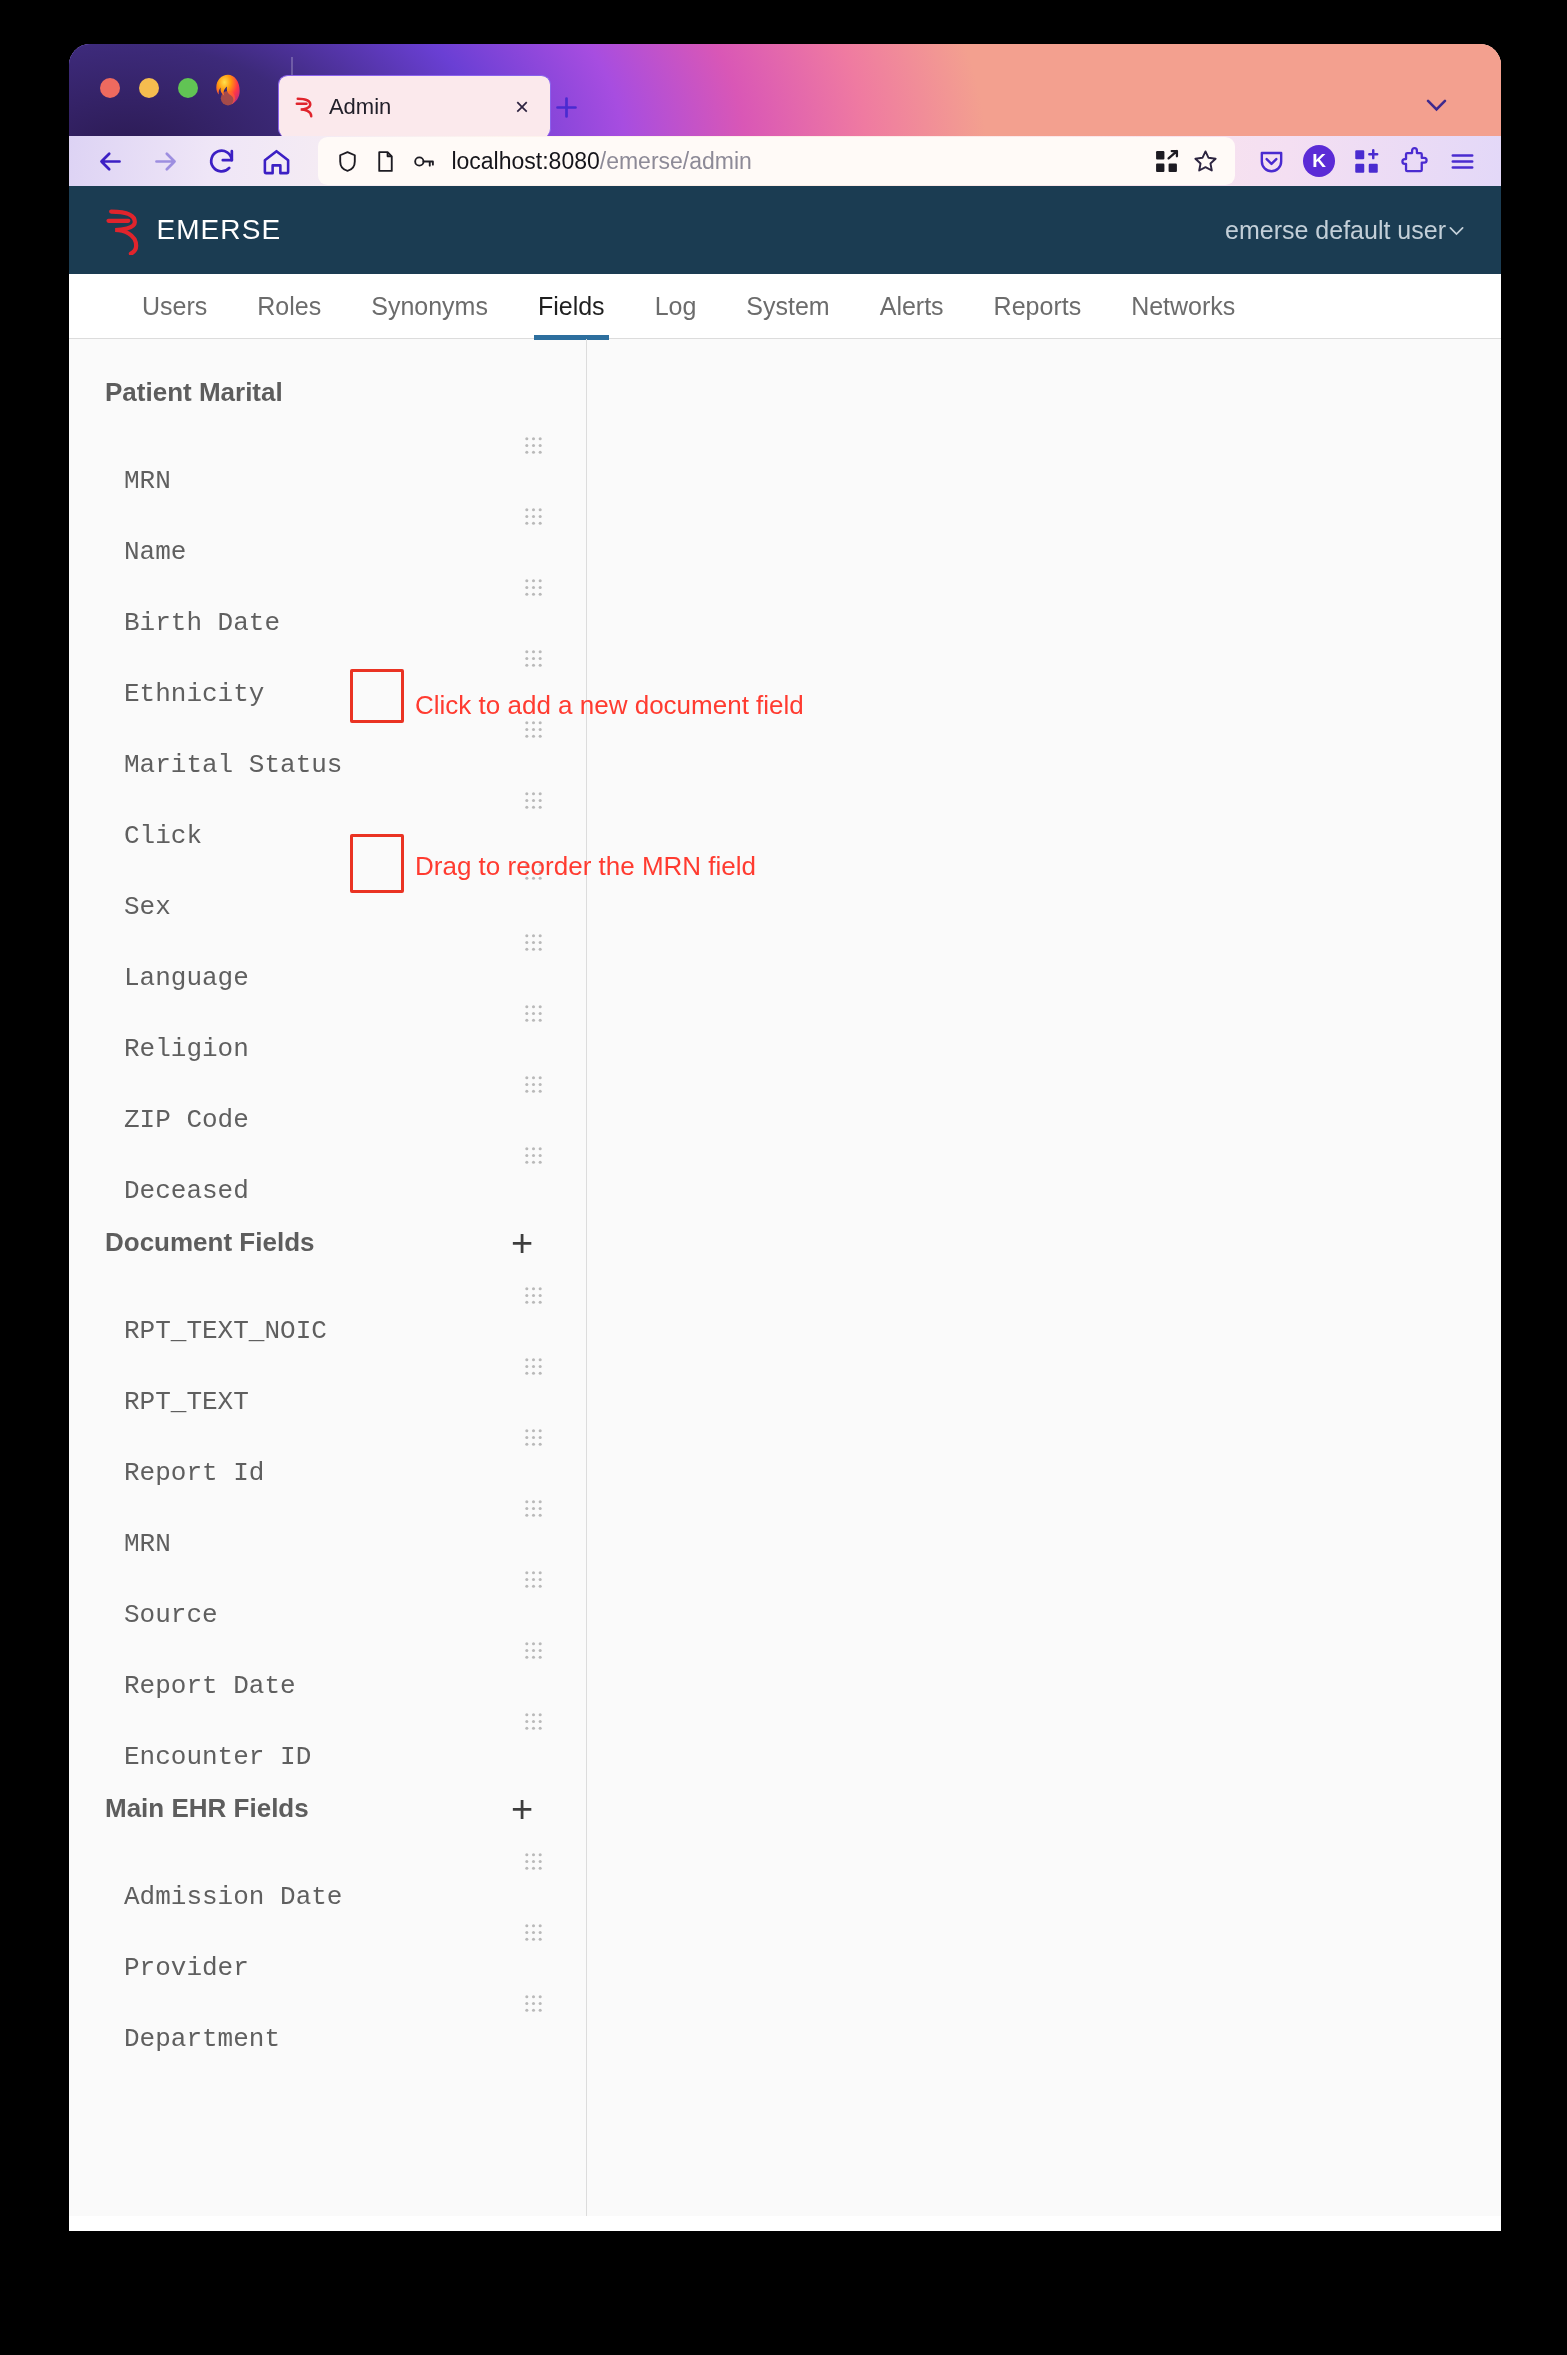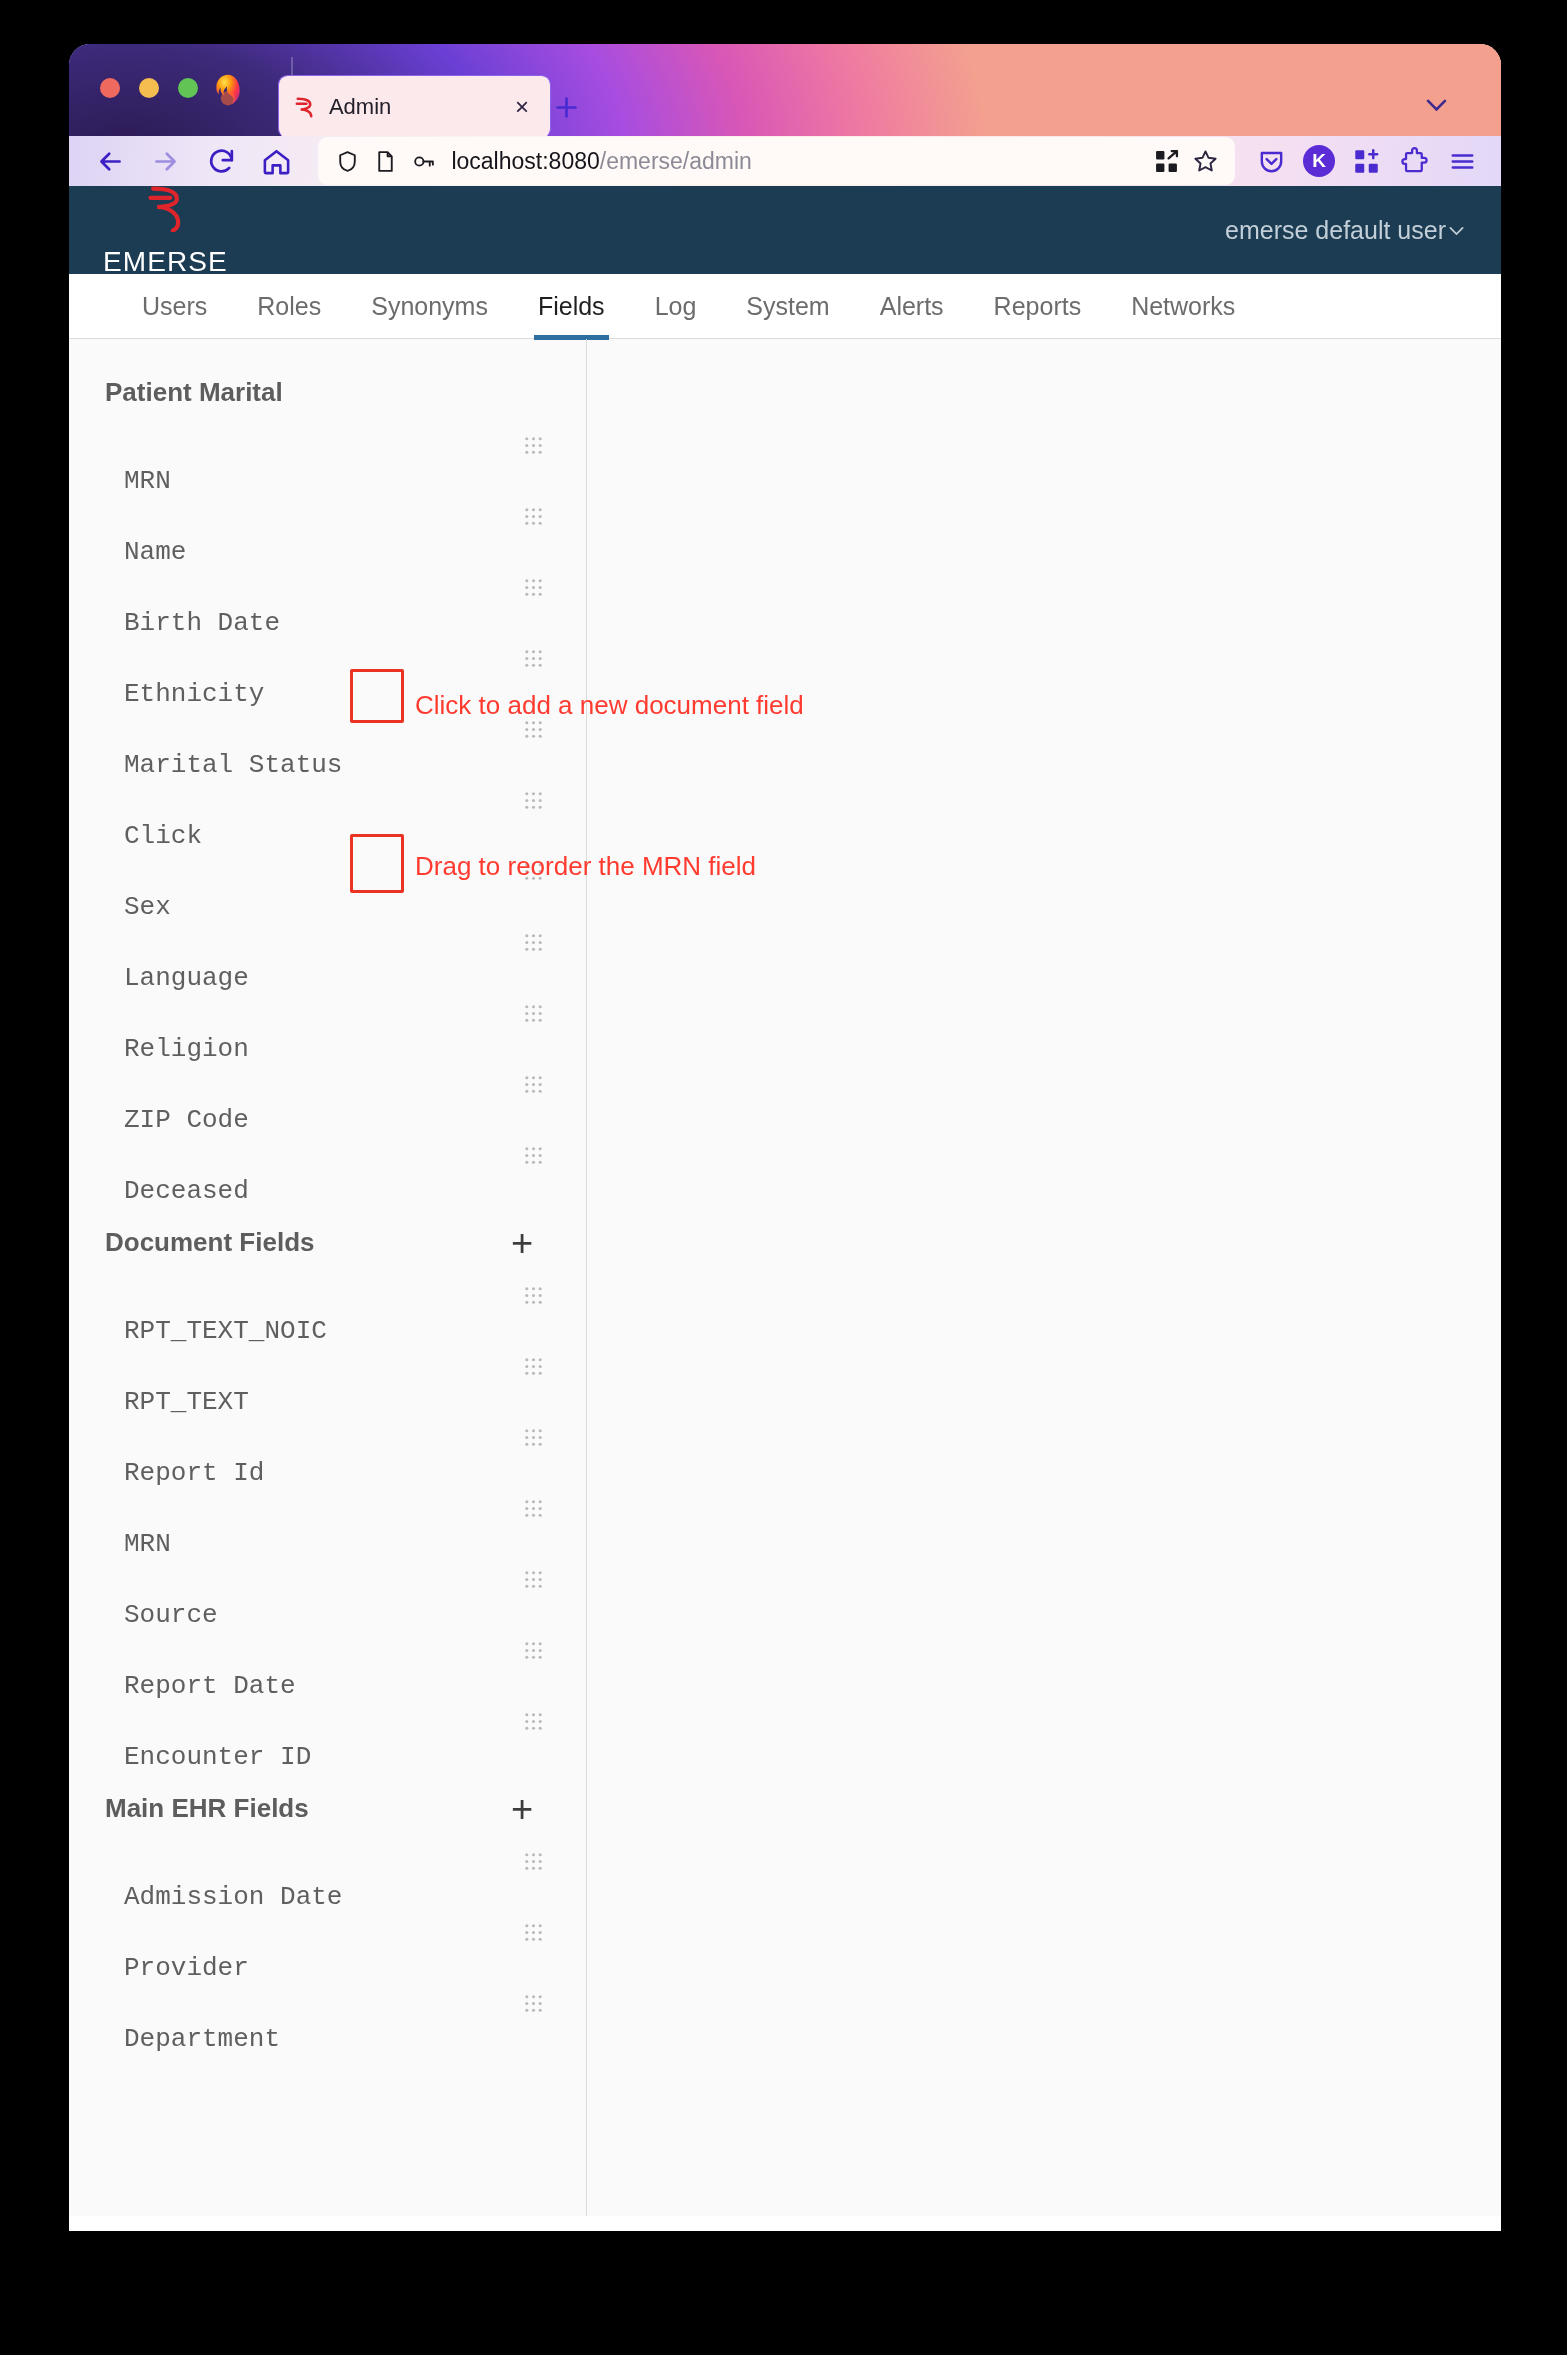--- a/index.html
+++ b/index.html
@@ -194,21 +194,20 @@
     background: #1b3c52;
     display: flex;
     align-items: center;
     justify-content: space-between;
     padding: 0 34px;
   }
   .brand {
     display: flex;
     align-items: center;
     gap: 13.4px;
-    flex-direction: column;
   }
   .brand-name {
     color: #ffffff;
     font-size: 28px;
     letter-spacing: 1.1px;
   }
   .user-menu {
     display: flex;
     align-items: center;
     gap: 0;

